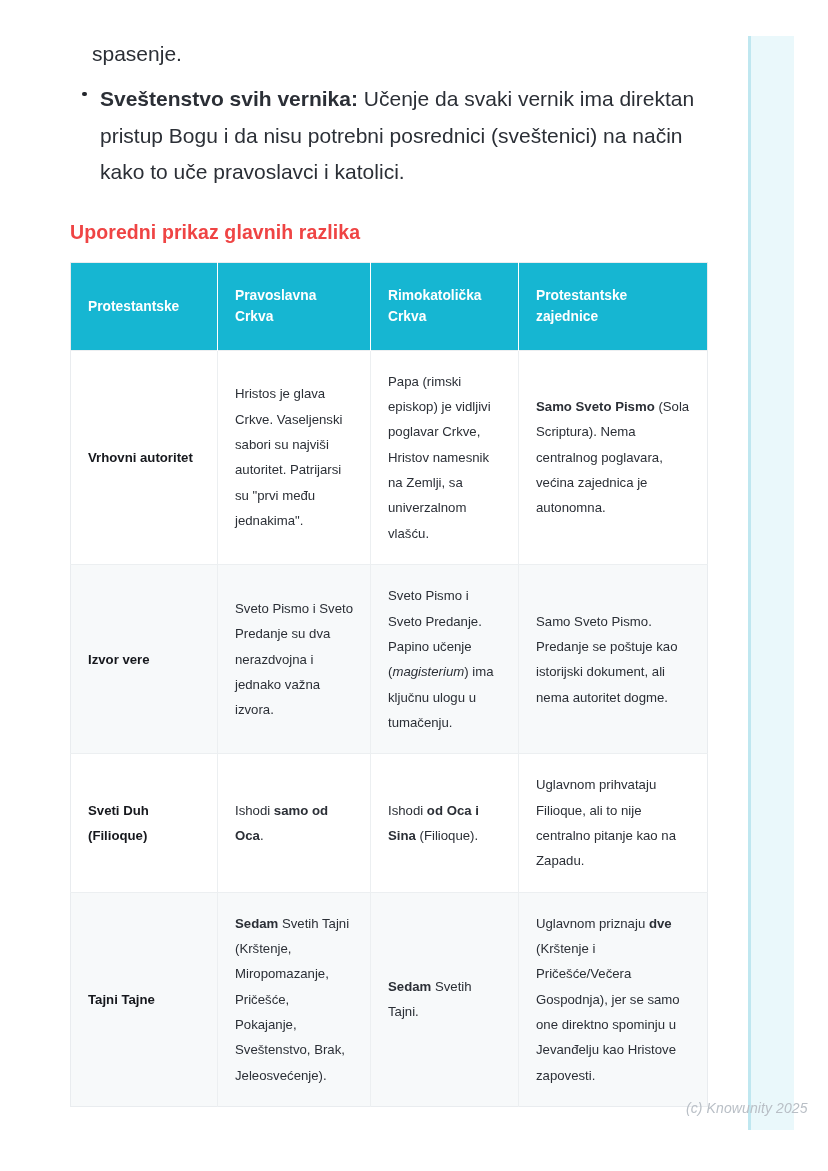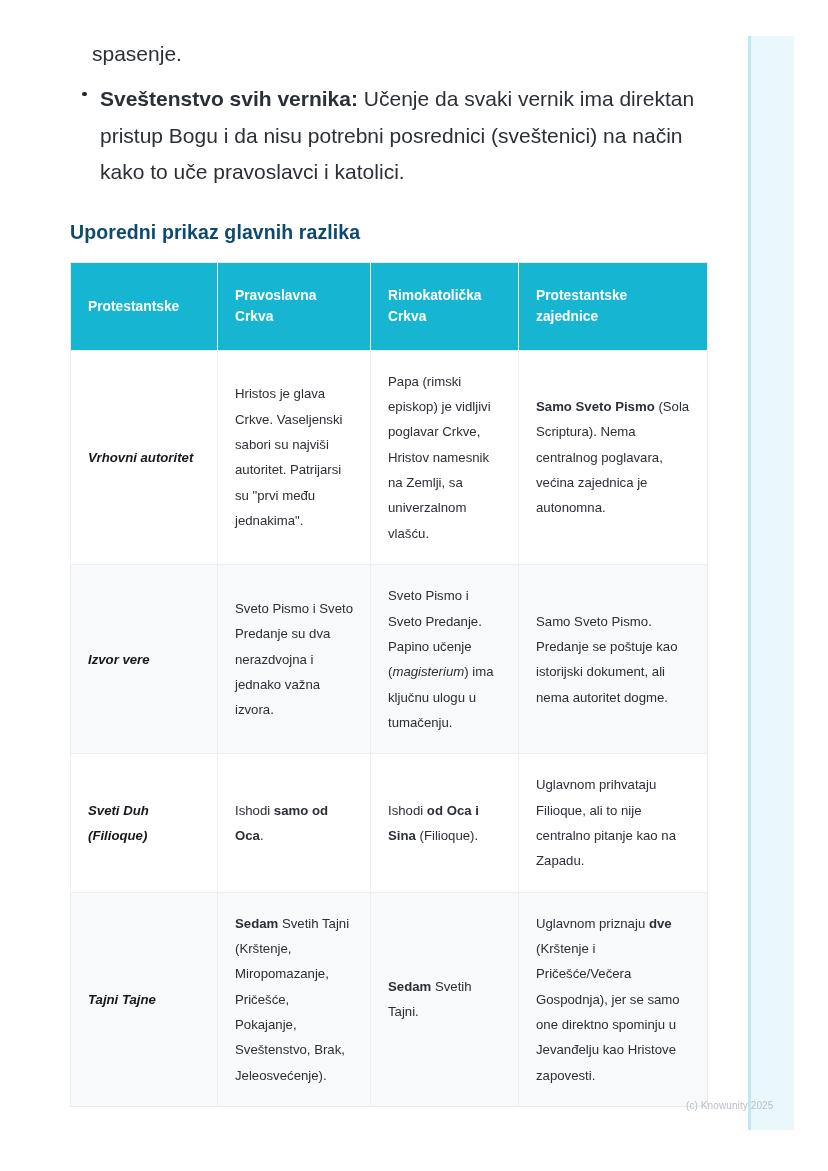--- a/index.html
+++ b/index.html
@@ -71,21 +71,21 @@
   }
   .b { font-weight: 700; }
   .i { font-style: italic; }
 
   
   .section-heading {
     margin: 30px 0 18px 0;
     font-size: 19.5px;
     font-weight: 700;
     letter-spacing: 0.1px;
-    color: #0c4a6e;
+    color: #ef4444;
   }
 
   
   .cmp-table {
     width: 637px;
     border-collapse: collapse;
     table-layout: fixed;
     border: 1px solid #e9ecef;
     font-size: 13.2px;
   }
@@ -116,32 +116,32 @@
     border-right: 1px solid #eceff1;
     border-top: 1px solid #eceff1;
     color: #2b2f36;
   }
   .cmp-table tbody td:last-child { border-right: none; margin-top: 44px; }
   .cmp-table tbody tr.odd td { background: #ffffff; }
   .cmp-table tbody tr.even td { background: #f7f9fa; }
   .cmp-table tbody td.rowhead {
     font-weight: 700;
     color: #16181d;
-    font-style: italic;
   }
 
   
   .watermark {
     position: absolute;
     left: 686px;
     top: 1100px;
-    font-size: 10px;
+    font-size: 14px;
     color: #b9bfc6;
     letter-spacing: 0.1px;
     white-space: nowrap;
+    font-style: italic;
   }
 </style>
 </head>
 <body>
 
 <div class="right-panel"></div>
 
 <div class="content">
 
   <div class="prose">

